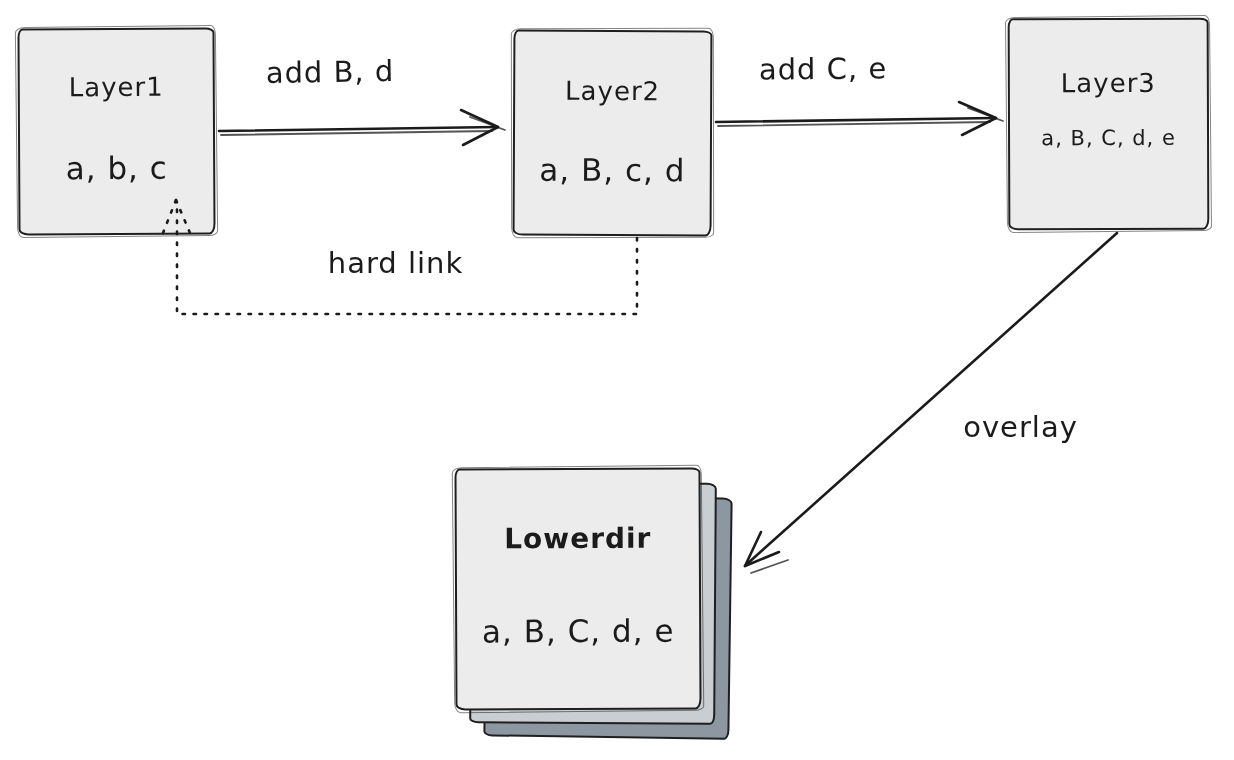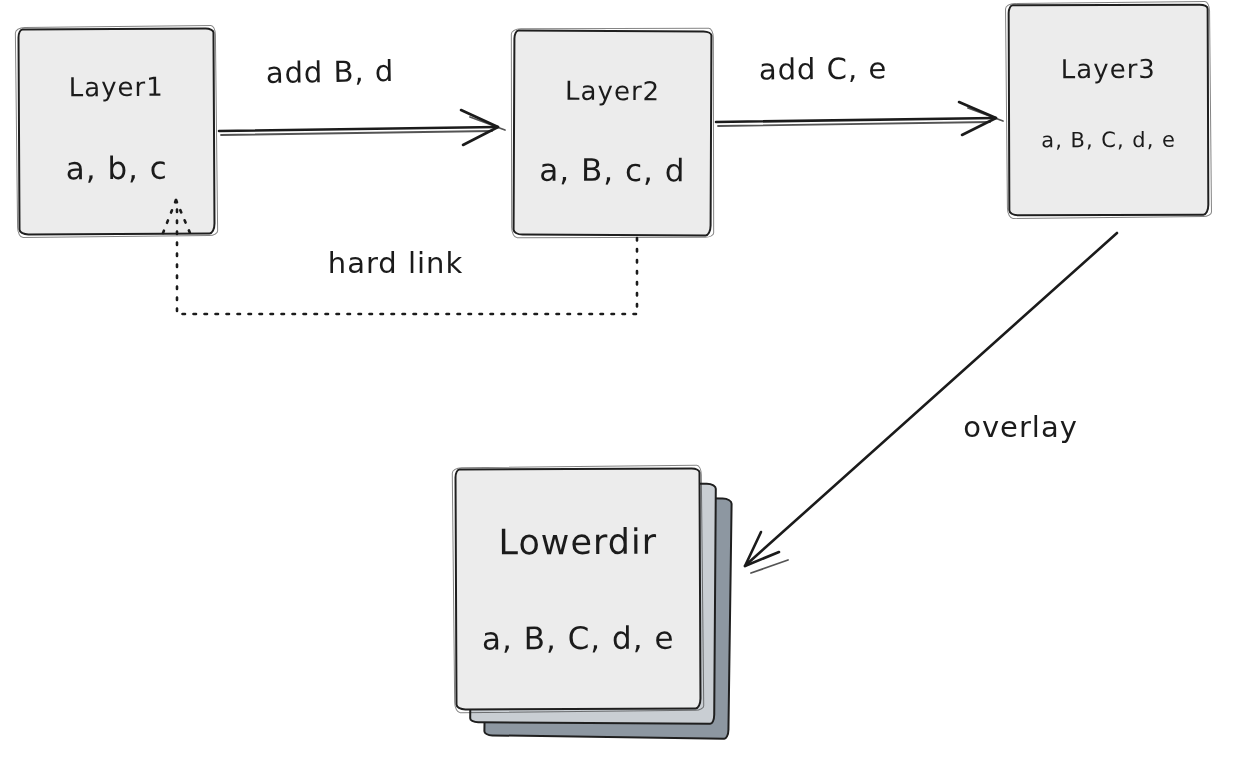--- a/index.html
+++ b/index.html
@@ -60,27 +60,27 @@
   <div class="node" style="left:18px; top:28px; width:197px; height:207px; padding-top:42px; gap:48px; transform:rotate(-0.3deg);">
     <div class="node-title">Layer1</div>
     <div class="node-files">a, b, c</div>
   </div>
 
   <div class="node" style="left:513px; top:30px; width:199px; height:206px; padding-top:44px; gap:46px; transform:rotate(0.25deg);">
     <div class="node-title">Layer2</div>
     <div class="node-files">a, B, c, d</div>
   </div>
 
-  <div class="node" style="left:1008px; top:4px; width:201px; height:212px; padding-top:48px; gap:44px; transform:rotate(-0.2deg);">
+  <div class="node" style="left:1008px; top:18px; width:201px; height:212px; padding-top:48px; gap:28px; transform:rotate(-0.2deg);">
     <div class="node-title">Layer3</div>
     <div class="node-files" style="font-size:21px;">a, B, C, d, e</div>
   </div>
 
   <div class="node" style="left:455px; top:468px; width:246px; height:242px; padding-top:52px; gap:58px; transform:rotate(-0.25deg);">
-    <div class="node-title" style="font-size:35px;">Lowerdir</div>
+    <div class="node-title" style="font-size:28px;font-weight:bold;">Lowerdir</div>
     <div class="node-files">a, B, C, d, e</div>
   </div>
 
   <div class="edge-label" style="left:240px; top:55px; width:180px; transform:rotate(-1deg);">add B, d</div>
   <div class="edge-label" style="left:733px; top:52px; width:180px; transform:rotate(-0.5deg);">add C, e</div>
   <div class="edge-label" style="left:938px; top:410px; width:165px;">overlay</div>
   <div class="edge-label" style="left:308px; top:246px; width:175px;">hard link</div>
 
   <svg class="edges" width="1234" height="760" viewBox="0 0 1234 760">
 

